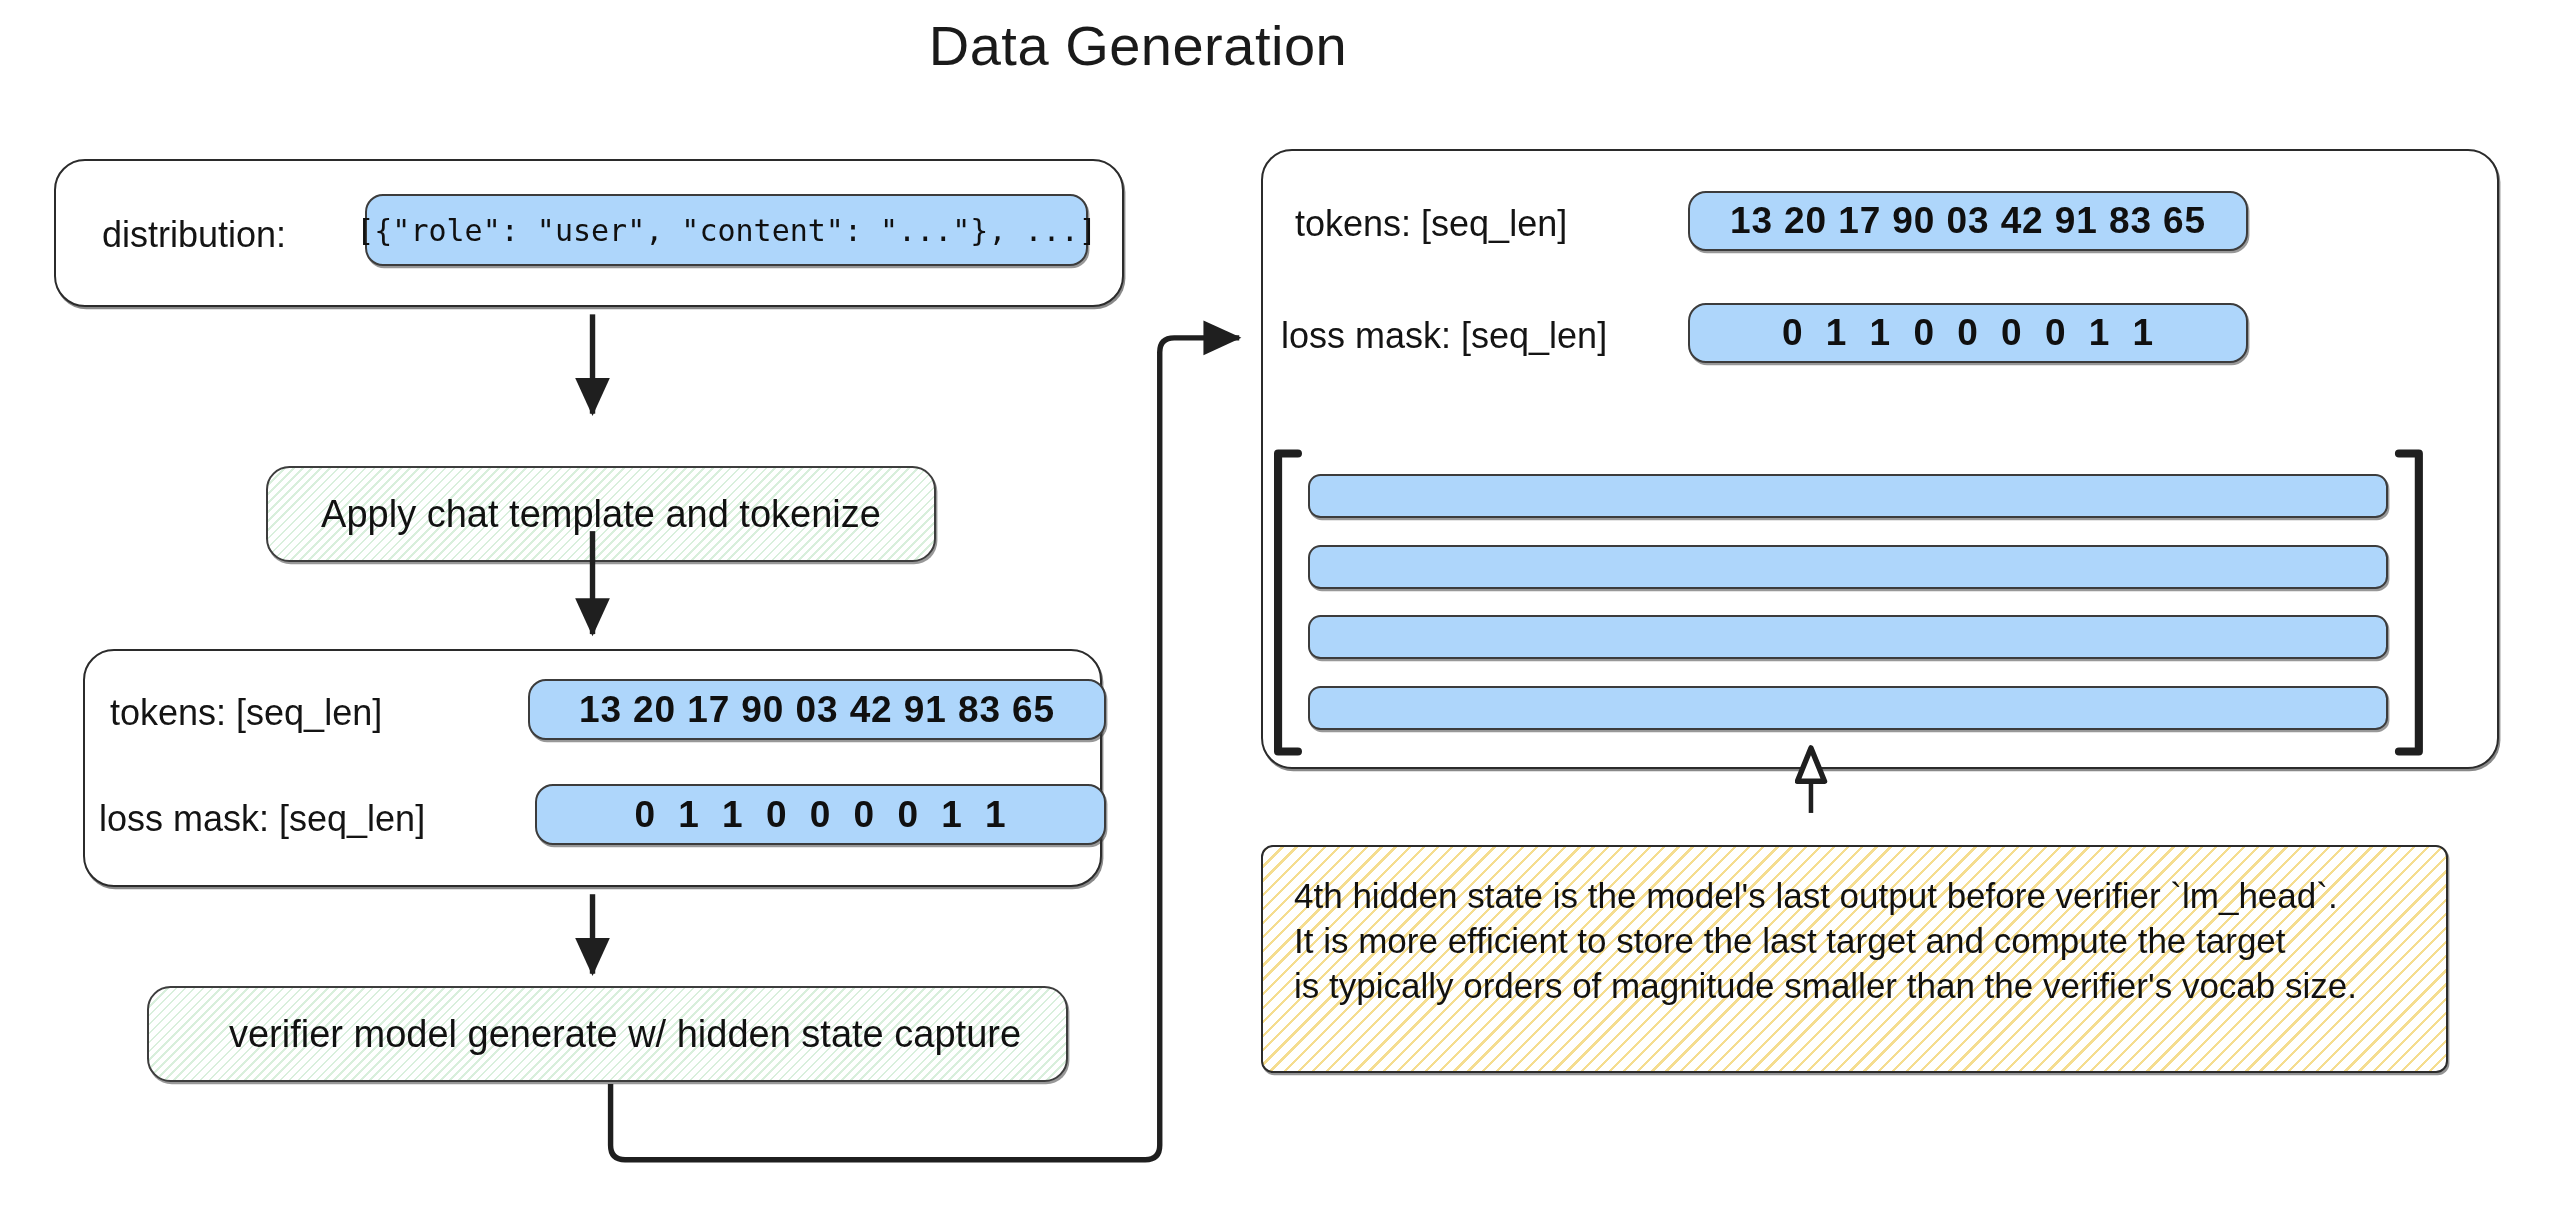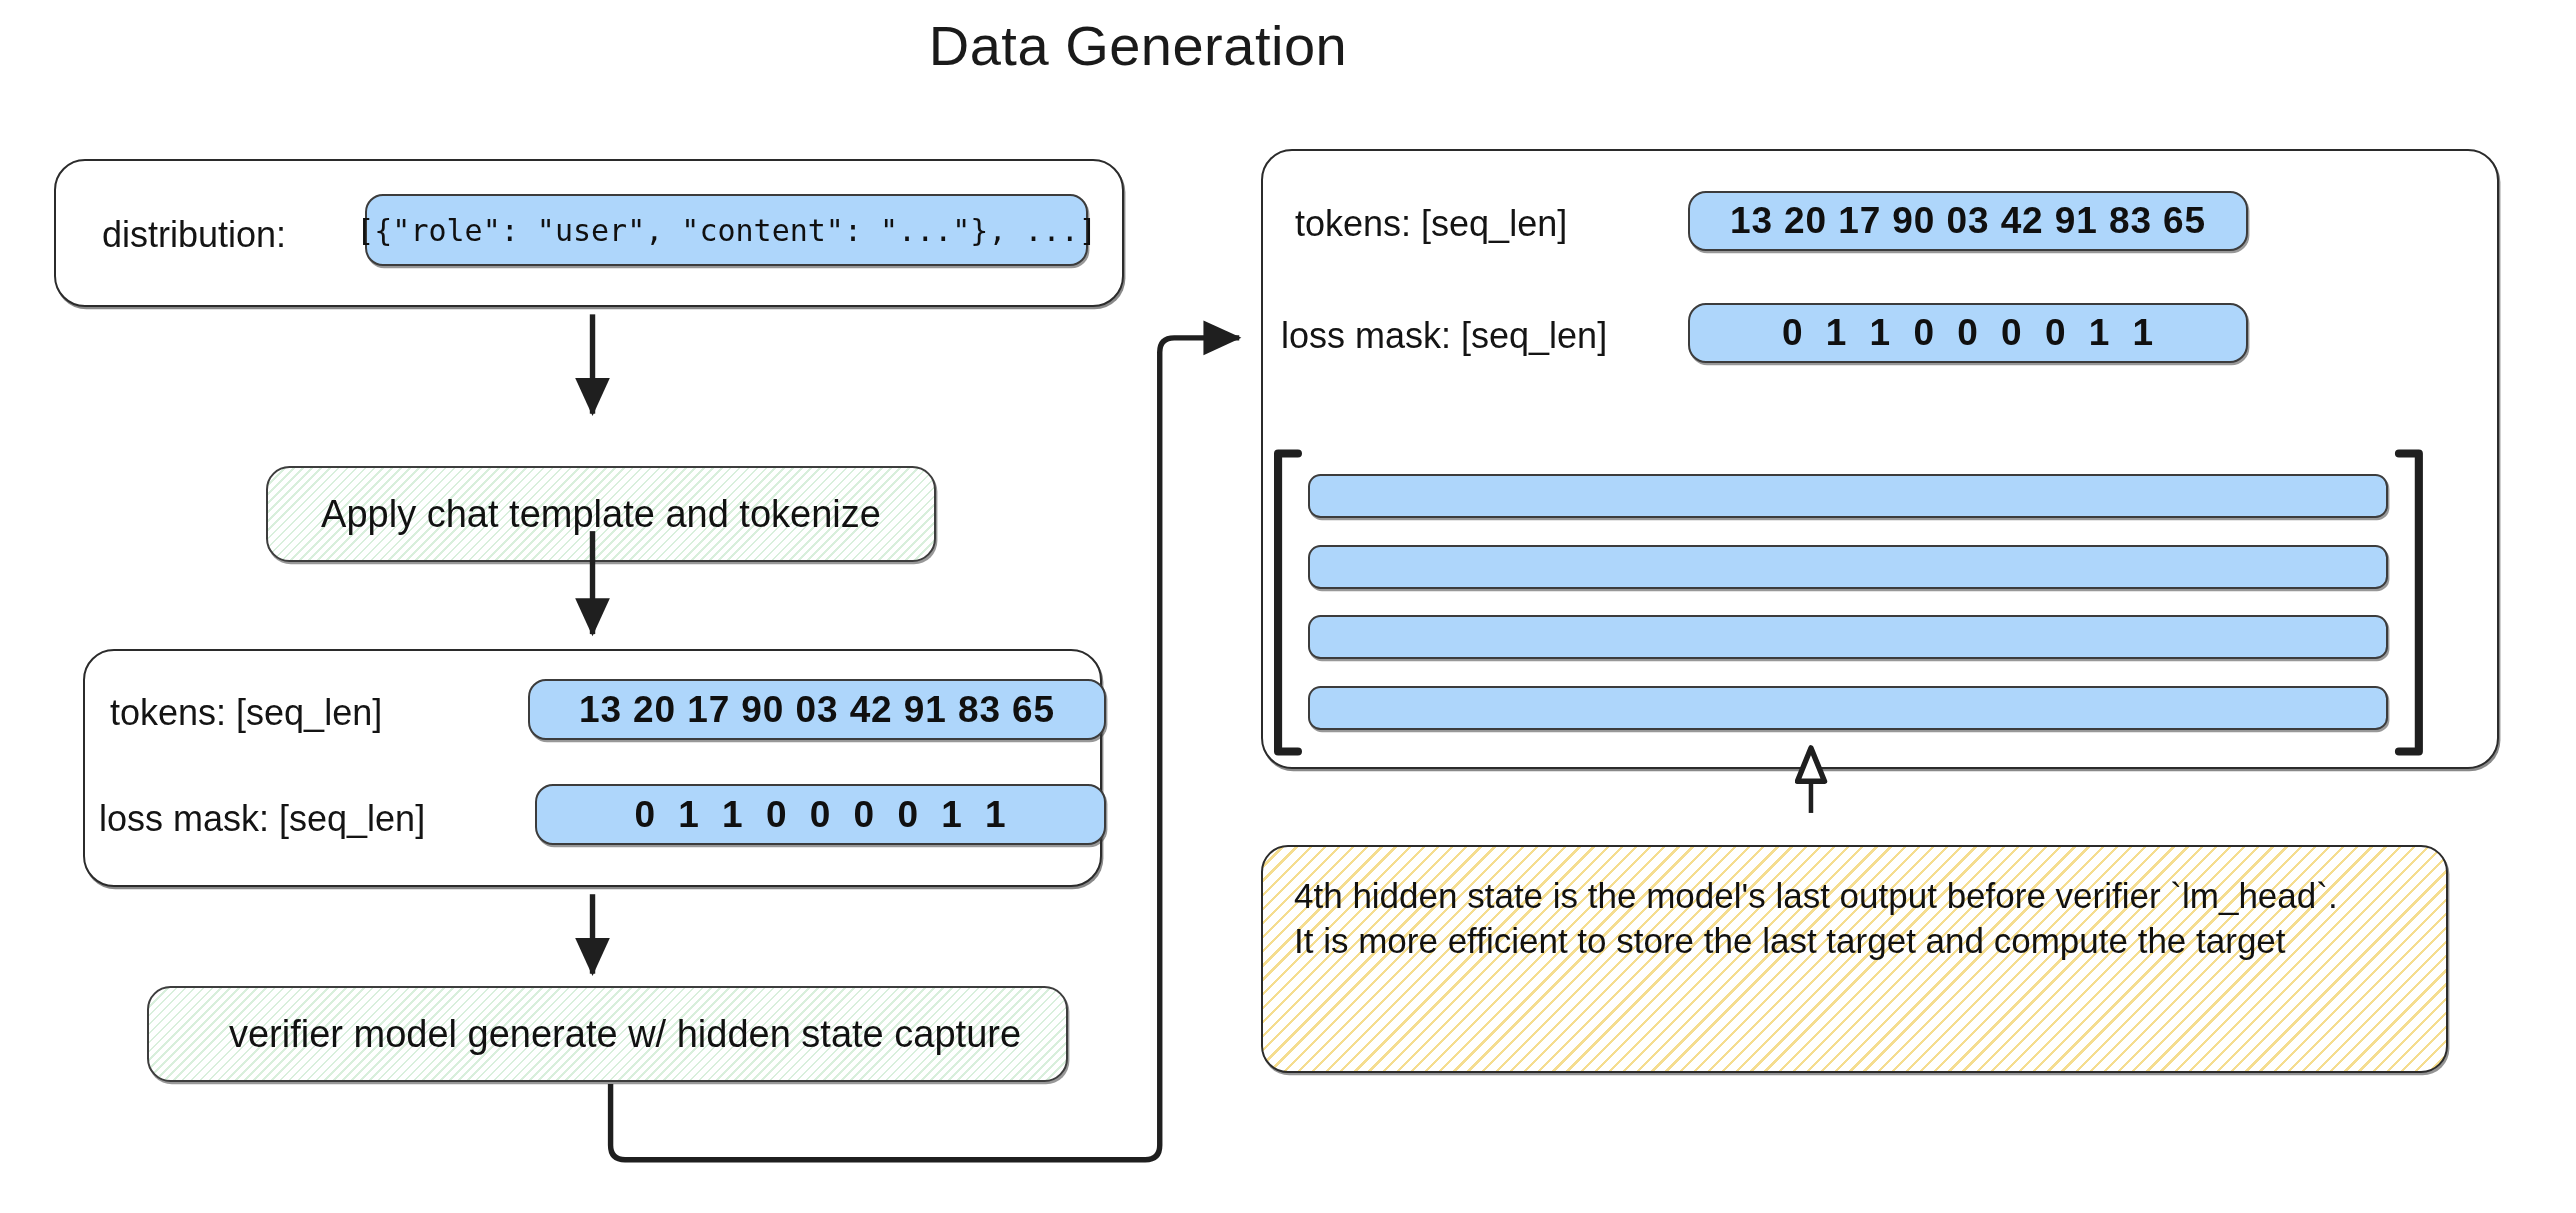--- a/index.html
+++ b/index.html
@@ -102,21 +102,21 @@
     justify-content: center;
     color: #111111;
     font-size: 38px;
     white-space: nowrap;
   }
 
   .hatch-yellow {
     position: absolute;
     box-sizing: border-box;
     border: 2.7px solid #2b2b2b;
-    border-radius: 27px;
+    border-radius: 12px;
     background-color: #ffffff;
     background-image: repeating-linear-gradient(
         -45deg,
         #f5dd8f 0px, #f5dd8f 2.3px,
         #ffffff 2.3px, #ffffff 10px);
     box-shadow: 1.4px 2.3px 0 0 rgba(40,40,40,0.5);
     padding: 27px 31px;
     color: #111111;
     font-size: 35px;
     line-height: 1.28;
@@ -163,20 +163,21 @@
   <div class="pill nums" style="left:1652px; top:303px; width:560px; height:60px;">0  1  1  0  0  0  0  1  1</div>
 
   <div class="pill bar" style="left:1308px; top:474px; width:1080px; height:44px;"></div>
   <div class="pill bar" style="left:1308px; top:545px; width:1080px; height:44px;"></div>
   <div class="pill bar" style="left:1308px; top:615px; width:1080px; height:44px;"></div>
   <div class="pill bar" style="left:1308px; top:686px; width:1080px; height:44px;"></div>
 
   <div class="hatch-yellow" style="left:1261px; top:845px; width:1187px; height:228px;">
     <div class="nline">4th hidden state is the model's last output before verifier `lm_head`.</div>
     <div class="nline">It is more efficient to store the last target and compute the target</div>
+    <div class="nline">is typically orders of magnitude smaller than the verifier's vocab size.</div>
   </div>
 
   <svg id="wires" viewBox="0 0 2852 1344">
     <defs>
       <marker id="arrow-filled" markerWidth="9" markerHeight="9" refX="6.6" refY="3.2" orient="auto" markerUnits="strokeWidth">
         <path d="M0,0 L7,3.2 L0,6.4 z" fill="#1f1f1f"></path>
       </marker>
       <marker id="arrow-open" markerWidth="11" markerHeight="11" refX="8" refY="3.6" orient="auto" markerUnits="strokeWidth">
         <path d="M0.6,0.6 L8,3.6 L0.6,6.6 z" fill="#ffffff" stroke="#1f1f1f" stroke-width="1.2" stroke-linejoin="round"></path>
       </marker>

